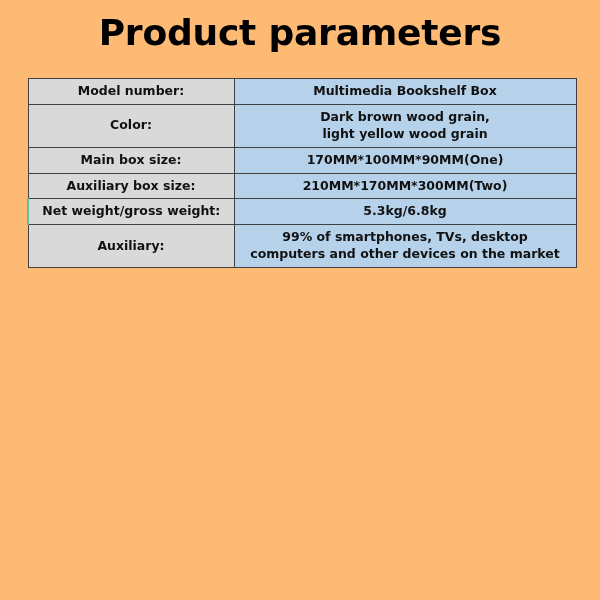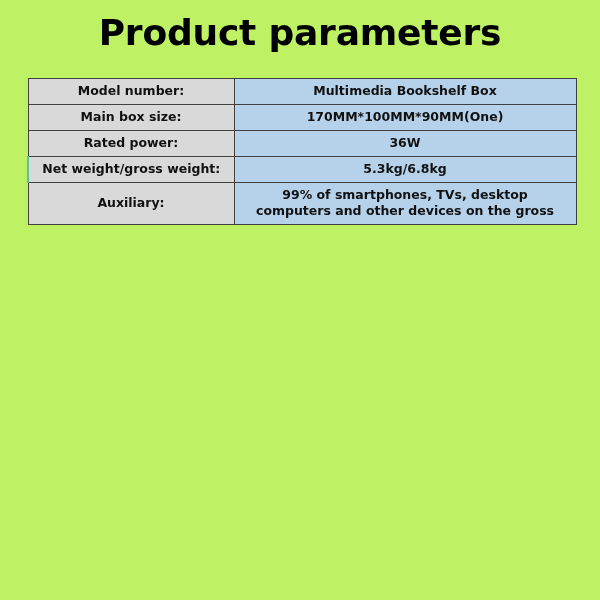--- a/index.html
+++ b/index.html
@@ -12,21 +12,21 @@
     height: 600px;
     overflow: hidden;
     font-family: "Liberation Sans", sans-serif;
     -webkit-font-smoothing: antialiased;
   }
 
   .page {
     position: relative;
     width: 600px;
     height: 600px;
-    background: #bef264;
+    background: #fdba74;
     box-sizing: border-box;
   }
 
   .page-title {
     margin: 0;
     padding-top: 13px;
     text-align: center;
     font-family: "DejaVu Sans", sans-serif;
     font-size: 36px;
     font-weight: 700;
@@ -94,41 +94,48 @@
         <col class="col-value">
       </colgroup>
       <tbody>
           <tr>
             <td class="cell-label">Model number:</td>
             <td class="cell-value">
               <span class="cell-line">Multimedia Bookshelf Box</span>
             </td>
           </tr>
           <tr>
+            <td class="cell-label">Color:</td>
+            <td class="cell-value">
+              <span class="cell-line">Dark brown wood grain,</span>
+              <span class="cell-line">light yellow wood grain</span>
+            </td>
+          </tr>
+          <tr>
             <td class="cell-label">Main box size:</td>
             <td class="cell-value">
               <span class="cell-line">170MM*100MM*90MM(One)</span>
             </td>
           </tr>
           <tr>
-            <td class="cell-label">Rated power:</td>
+            <td class="cell-label">Auxiliary box size:</td>
             <td class="cell-value">
-              <span class="cell-line">36W</span>
+              <span class="cell-line">210MM*170MM*300MM(Two)</span>
             </td>
           </tr>
           <tr class="row-highlight">
             <td class="cell-label">Net weight/gross weight:</td>
             <td class="cell-value">
               <span class="cell-line">5.3kg/6.8kg</span>
             </td>
           </tr>
           <tr>
             <td class="cell-label">Auxiliary:</td>
             <td class="cell-value">
               <span class="cell-line">99% of smartphones, TVs, desktop</span>
-              <span class="cell-line">computers and other devices on the gross</span>
+              <span class="cell-line">computers and other devices on the market</span>
             </td>
           </tr>
         </tbody>
     </table>
   </div>
 
 </div>
 
 </body></html>

